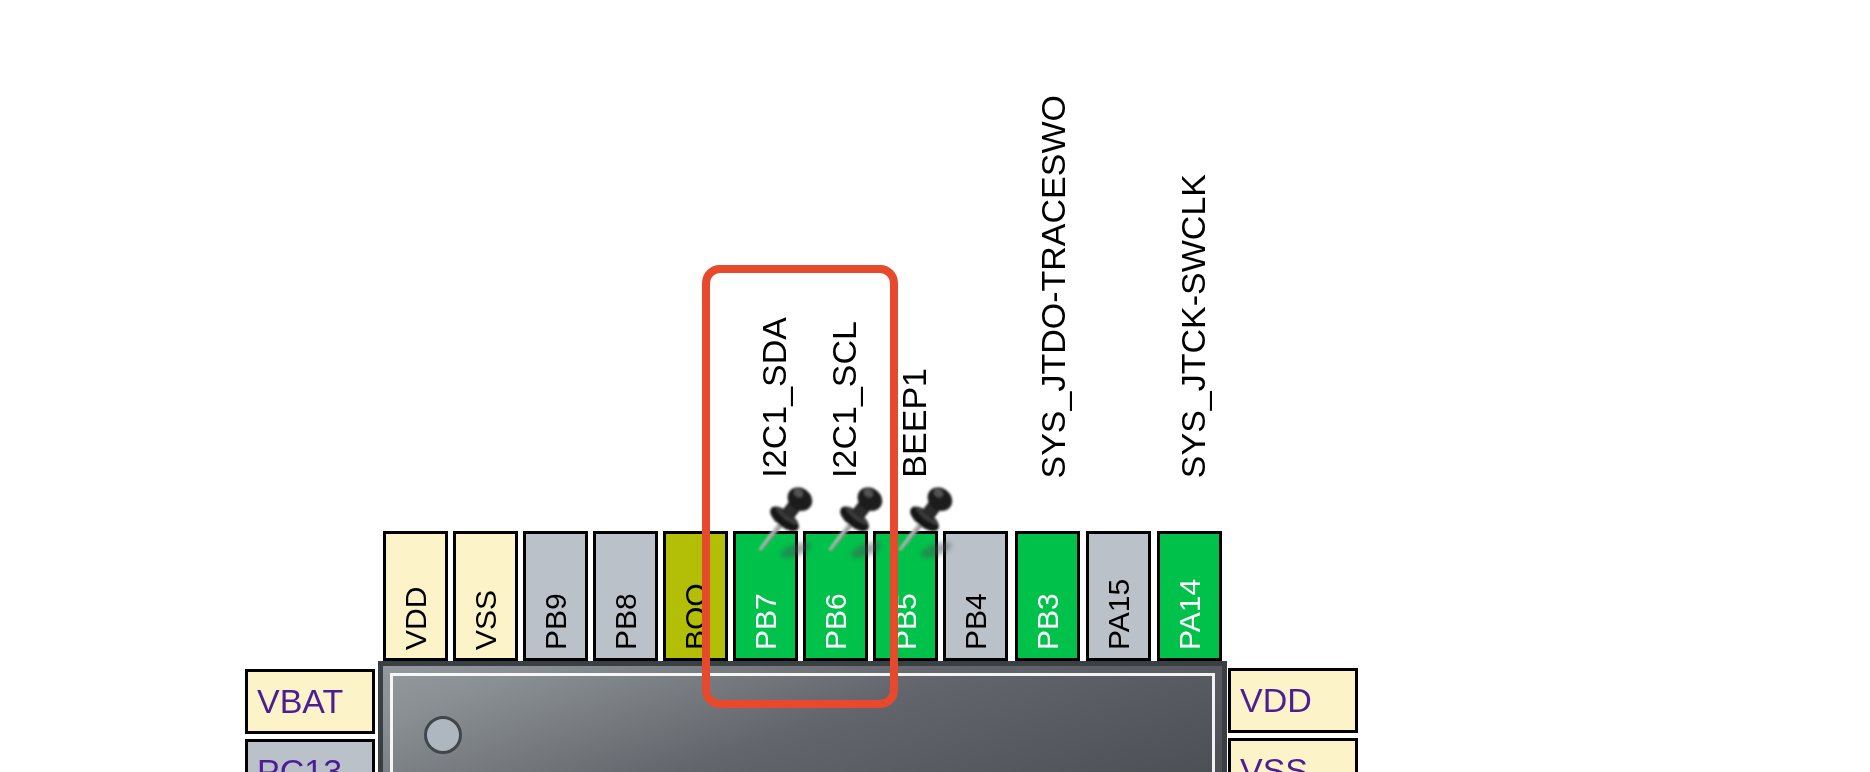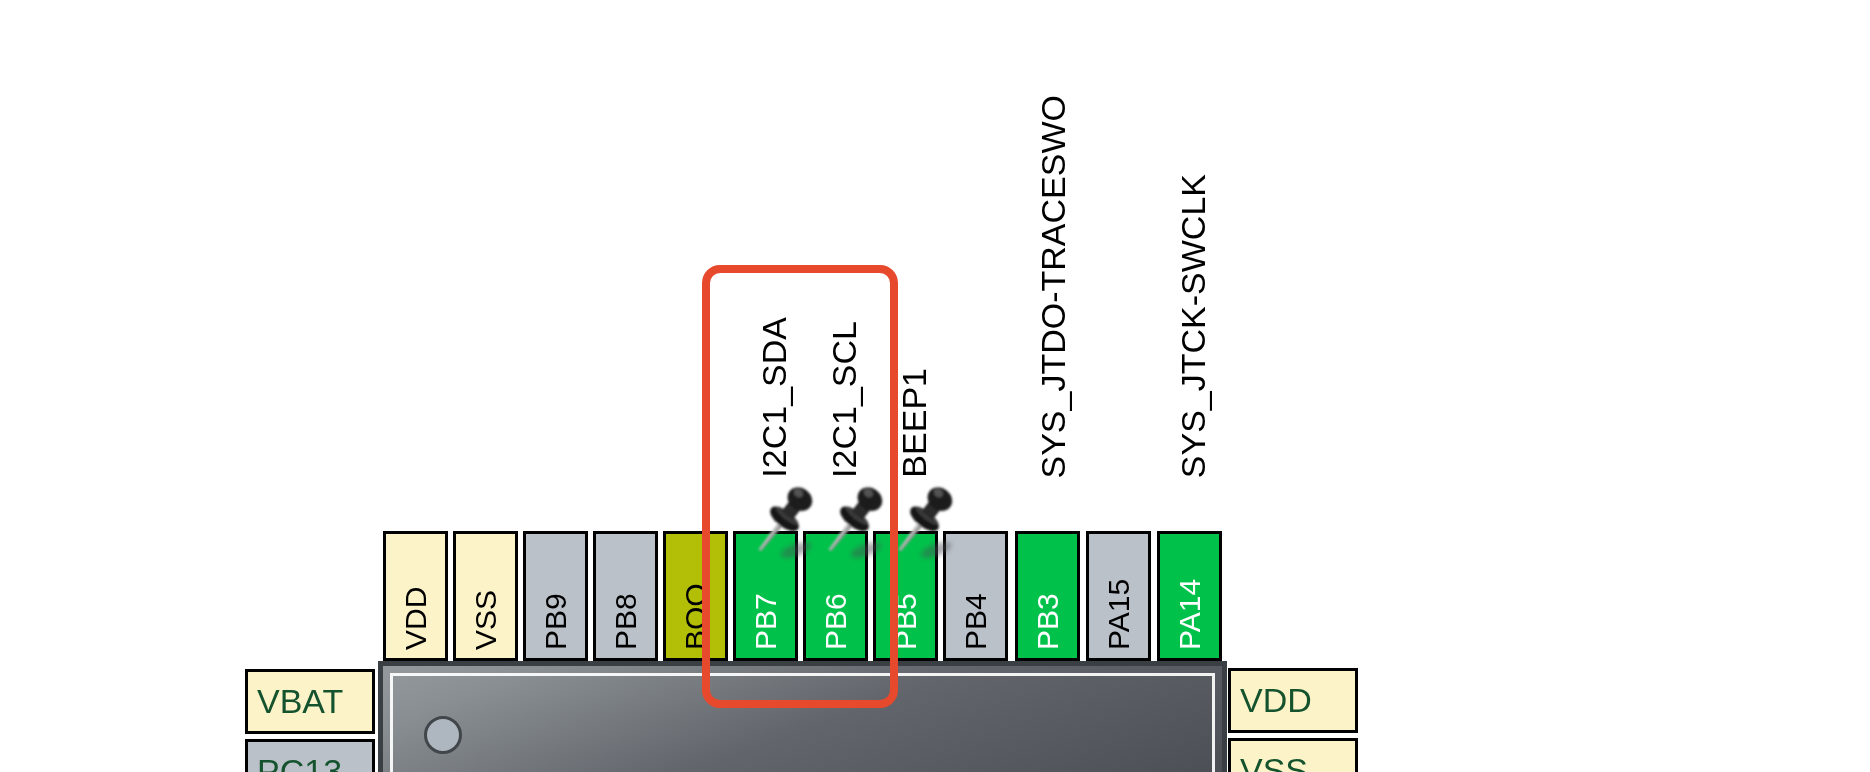--- a/index.html
+++ b/index.html
@@ -15,21 +15,21 @@
     box-sizing:border-box;border:3px solid #000;
     writing-mode:vertical-rl;transform:rotate(180deg);
     font-size:30px;line-height:59px;padding-top:8px;
     color:#000;white-space:nowrap;cursor:pointer;
   }
   
   .pin-side{
     position:absolute;width:130px;height:65px;
     box-sizing:border-box;border:3px solid #000;
     font-size:34px;line-height:59px;padding-left:9px;
-    color:#14532d;white-space:nowrap;cursor:pointer;overflow:hidden;
+    color:#4c1d95;white-space:nowrap;cursor:pointer;overflow:hidden;
   }
   .power{background:#fcf3c8;}
   .io{background:#bac1c9;}
   .active{background:#00c24a;color:#ffffff;}
   .boot{background:#b3bf06;}
 
   
   .sig-label{
     position:absolute;bottom:294px;
     writing-mode:vertical-rl;transform:rotate(180deg);

